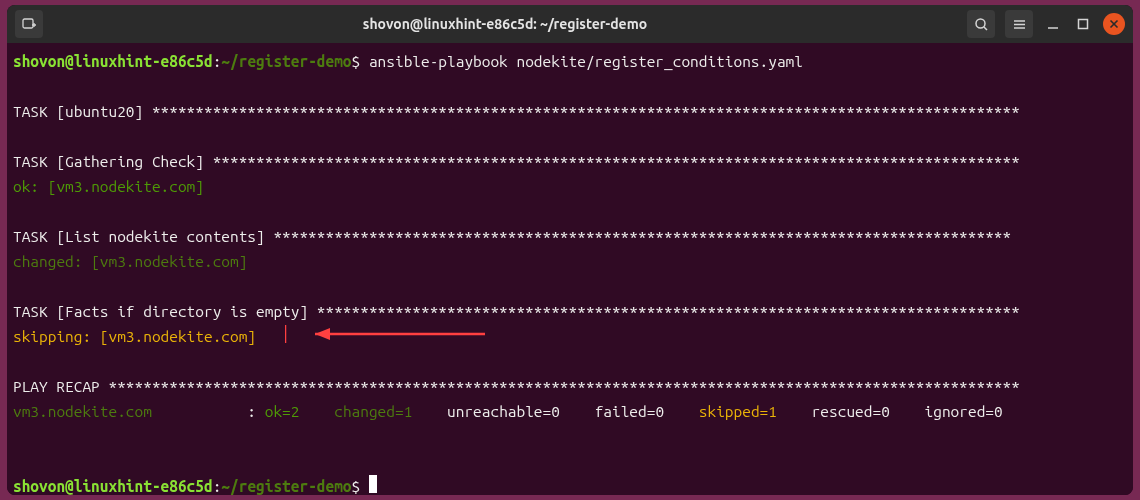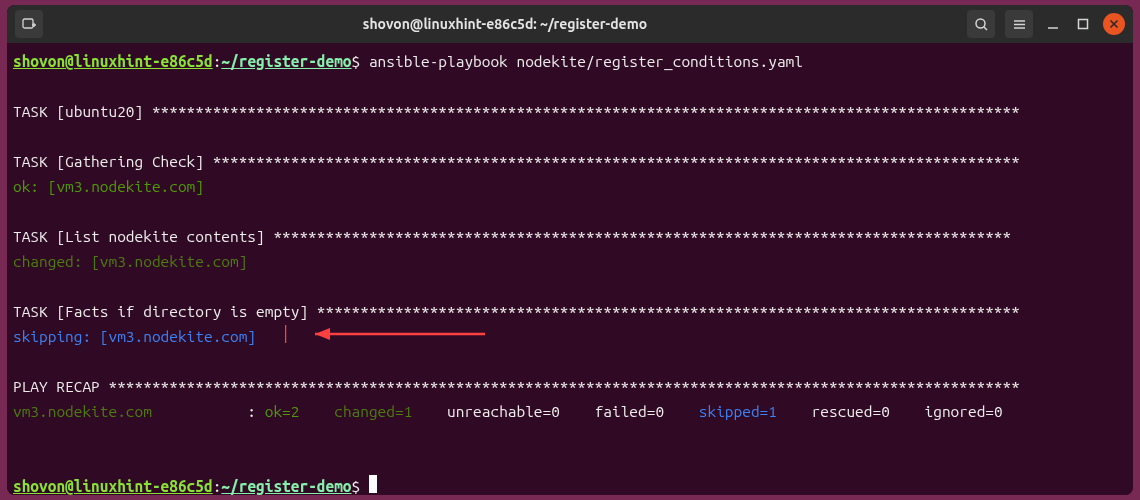--- a/index.html
+++ b/index.html
@@ -100,25 +100,25 @@
       font-size: 15.5px;
       line-height: 25px;
       color: #ffffff;
       overflow: hidden;
       white-space: pre;
       font-family: "Ubuntu Mono", "DejaVu Sans Mono", monospace;
       position: relative;
     }
     .green { color: #4e9a06; text-align: center; }
     .bright-green { color: #8ae234; }
-    .blue { color: #86efac; }
+    .blue { color: #4d7c0f; }
     .yellow { color: #4d7c0f; }
-    .cyan { color: #3b82f6; }
+    .cyan { color: #eab308; }
     .white { color: #eeeeec; }
-    .bold { font-weight: bold; text-decoration: underline; }
+    .bold { font-weight: bold; }
     .cursor {
       display: inline-block;
       width: 8px;
       height: 18px;
       background: #ffffff;
       vertical-align: text-bottom;
       margin-bottom: 2px;
     }
     .arrow-annotation {
       position: absolute;

